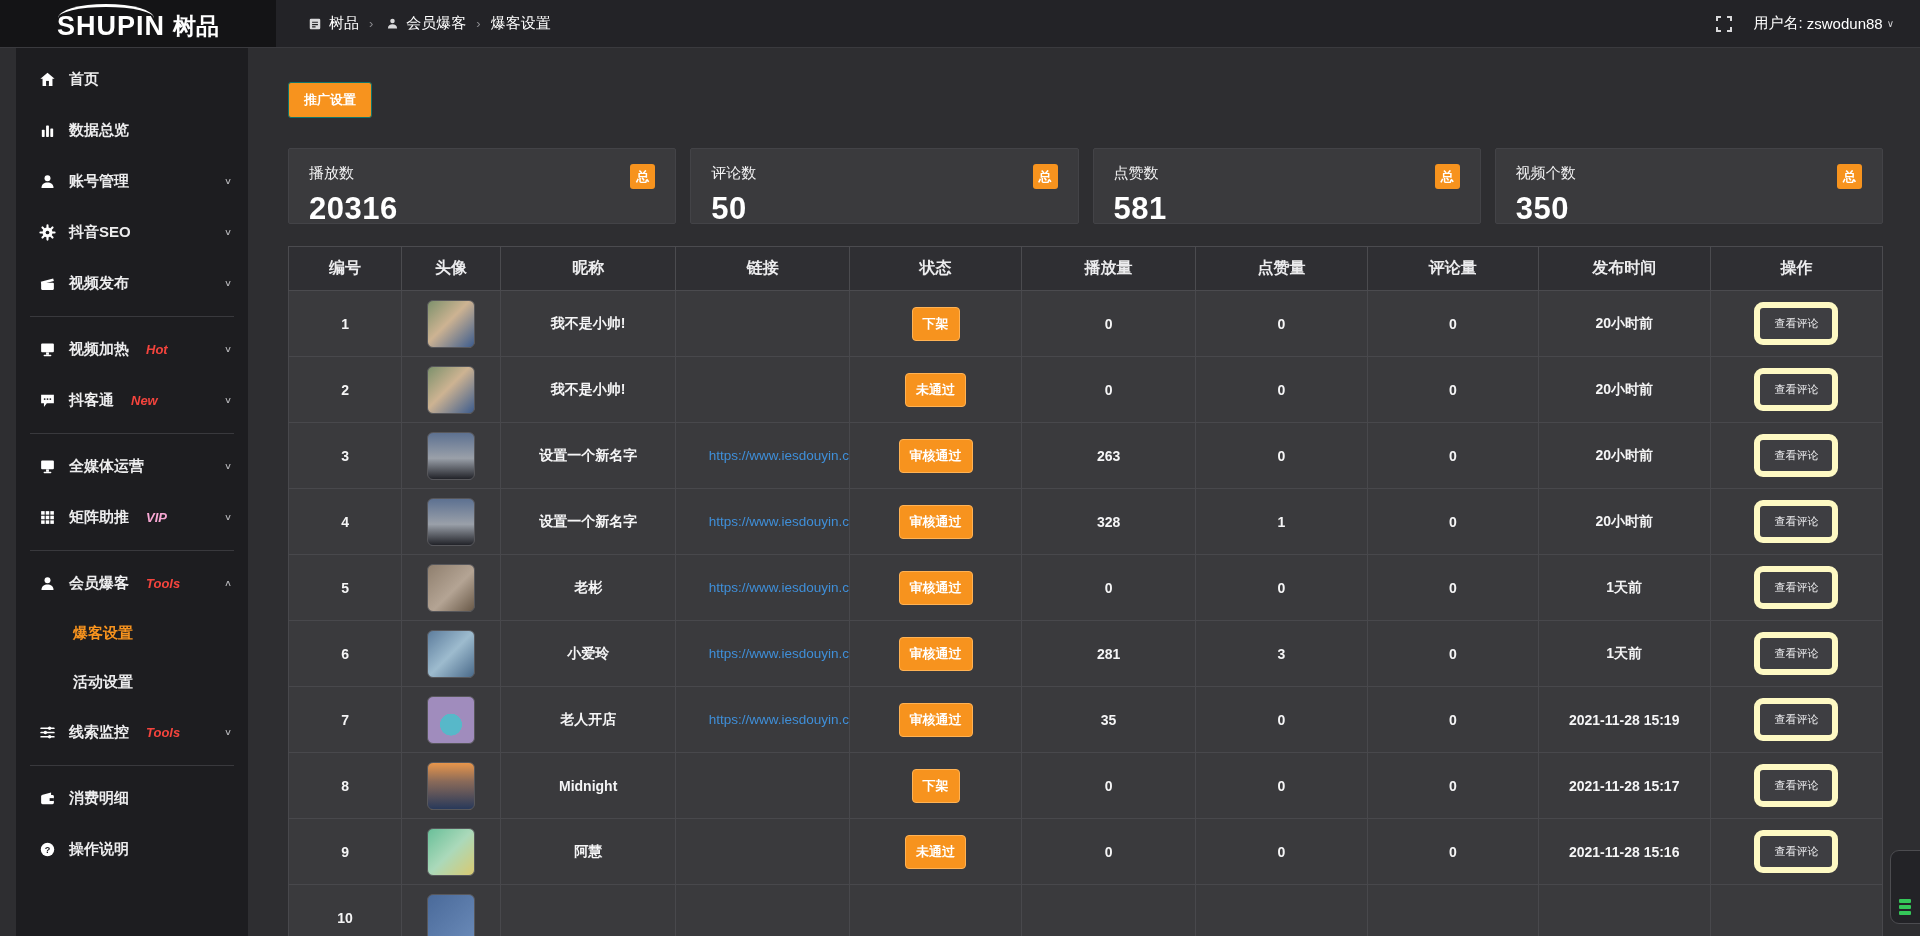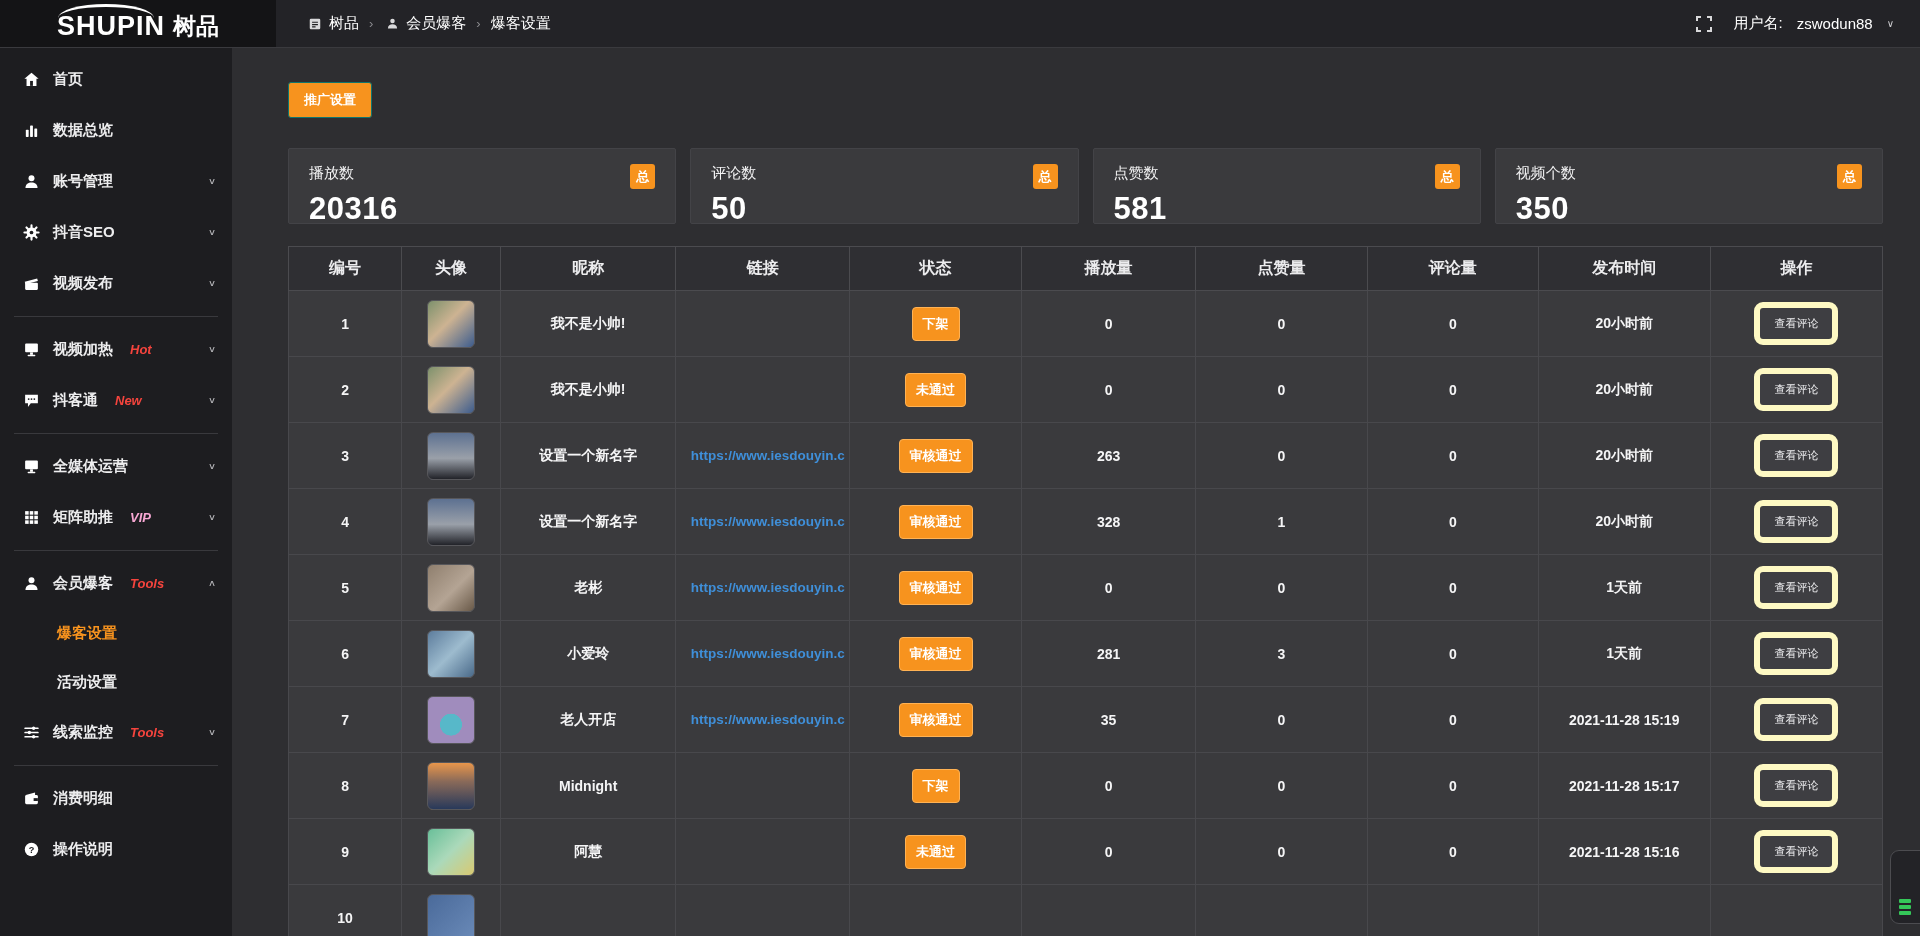--- a/index.html
+++ b/index.html
@@ -13,25 +13,25 @@
     justify-content:center; gap:8px; }
   .logo-arc { position:absolute; top:4px; left:58px; width:96px; height:14px;
     border-top:3px solid #fff; border-radius:50% 50% 0 0 / 100% 100% 0 0; }
   .logo-en { font-size:27px; font-weight:bold; letter-spacing:1px; margin-top:6px; }
   .logo-cn { font-size:23px; font-weight:bold; margin-top:6px; }
   .crumbs { display:flex; align-items:center; gap:10px; padding-left:30px; font-size:15px; }
   .crumb { display:flex; align-items:center; gap:5px; cursor:pointer; }
   .crumb-sep { color:#8a8a8e; font-size:13px; }
   .top-right { margin-left:auto; display:flex; align-items:center; gap:22px; padding-right:26px; }
   .fs-icon { width:16px; height:16px; cursor:pointer; }
-  .user-chip { font-size:15px; cursor:pointer; display:flex; align-items:center; gap:14px; }
+  .user-chip { font-size:15px; cursor:pointer; display:flex; align-items:center; gap:4px; }
   .chev-sm { font-size:10px; color:#cfcfd2; }
 
   
-  .sidebar { position:fixed; top:48px; left:0; width:232px; height:888px;
+  .sidebar { position:fixed; top:48px; left:16px; width:232px; height:888px;
     background:#1d1d20; overflow:hidden; padding-top:6px; }
   .side-item { display:flex; align-items:center; gap:13px; padding:16px 16px 16px 22px;
     font-size:15px; cursor:pointer; }
   .side-label { font-weight:600; color:#ededee; }
   .side-tag { font-size:13px; font-weight:bold; font-style:italic; margin-left:4px; }
   .chev { margin-left:auto; font-size:11px; color:#b5b5b8; transform:scaleY(.8); }
   .icon { width:18px; display:inline-flex; justify-content:center; }
   .icon svg { display:block; }
   .side-sub { padding:15px 16px 15px 57px; font-size:15px; font-weight:600;
     color:#ededee; cursor:pointer; }
@@ -67,22 +67,22 @@
   .av-sunset-sky { background:linear-gradient(180deg,#5d7191 0%,#9aa0a9 55%,#222329 100%); }
   .av-man { background:linear-gradient(135deg,#8f7f6e 0%,#b4a494 55%,#695948 100%); }
   .av-person-blue { background:linear-gradient(135deg,#5d7d9d 0%,#9dbbce 50%,#4a6a8a 100%); }
   .av-purple-cartoon { background:radial-gradient(circle at 50% 60%,#57b8c9 0 30%,#a08cbd 31%); }
   .av-sunset-water { background:linear-gradient(180deg,#e8964b 0%,#8a6a59 40%,#28395a 100%); }
   .av-green-abstract { background:linear-gradient(135deg,#69bf99 0%,#abd9ba 50%,#d9c971 100%); }
   .av-blue { background:linear-gradient(135deg,#4a6a9a,#6a8ab8); }
   .badge-status { display:inline-block; background:#f7931e; border:1px solid #ffb254;
     color:#fff; font-size:13px; font-weight:bold; padding:7px 10px; border-radius:4px;
     cursor:default; white-space:nowrap; }
-  .cell-link { display:block; color:#3f8fd9; font-weight:bold; font-size:13.5px;
-    text-align:center; padding-left:10px; white-space:nowrap; overflow:hidden;
+  .cell-link { display:block; color:#3f8fd9; font-weight:normal; font-size:13.5px;
+    text-align:right; padding-left:10px; white-space:nowrap; overflow:hidden;
     text-decoration:none; cursor:pointer; }
   .btn-view { background:#3e3e42; border:6px solid #fef9c3; color:#f0f0f2; font-size:11px;
     padding:8px 14px; border-radius:9px; cursor:pointer; font-family:inherit; }
 
   
   .float-widget { position:fixed; right:-14px; bottom:12px; width:44px; height:74px;
     background:#232327; border:1px solid #4c4c50; border-radius:9px; z-index:20;
     display:flex; align-items:flex-end; padding:8px; cursor:pointer; }
   .battery { display:flex; flex-direction:column-reverse; gap:2px; }
   .battery i { display:block; width:12px; height:4px; background:#35c759; border-radius:1px; }

